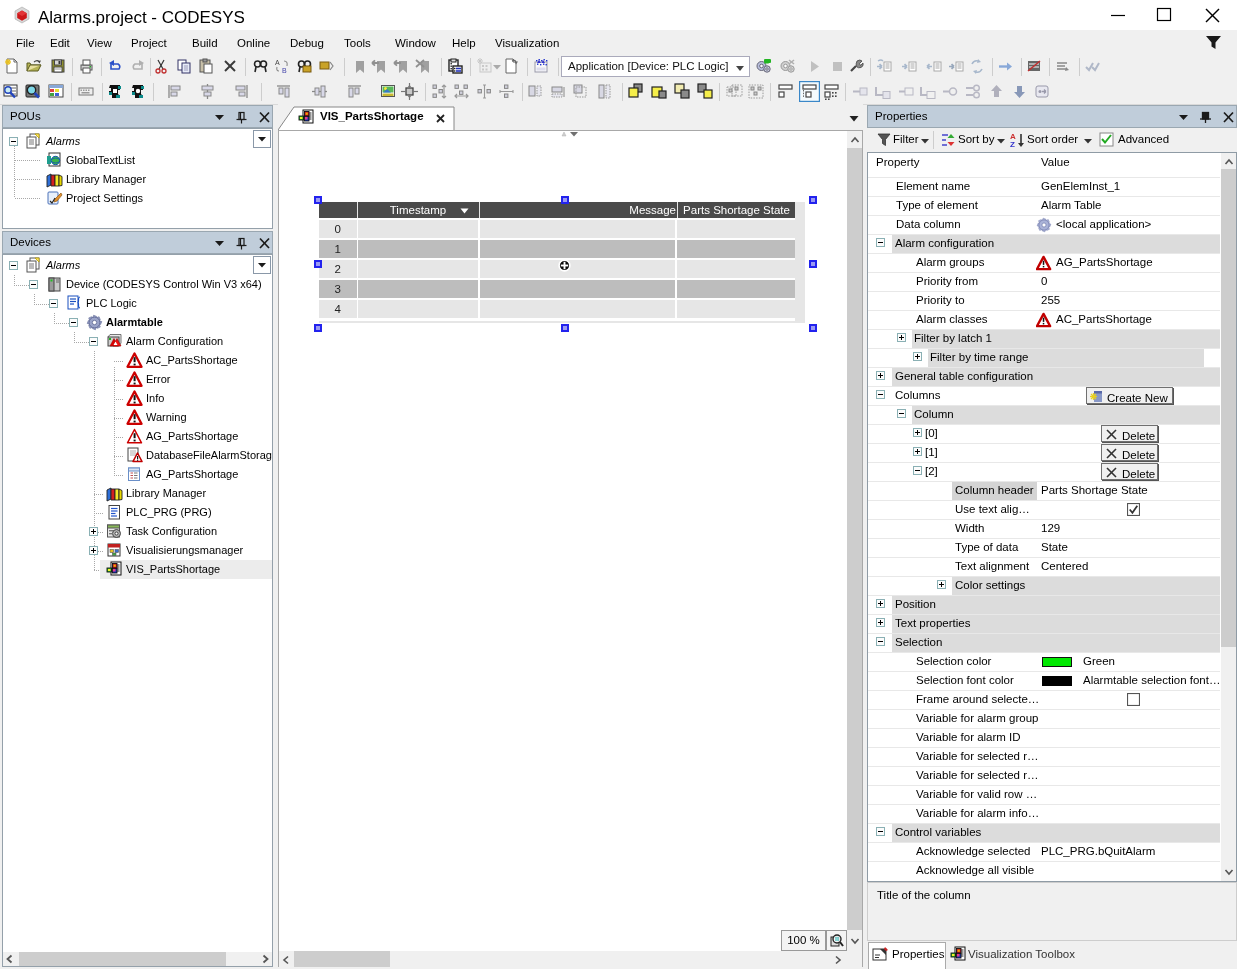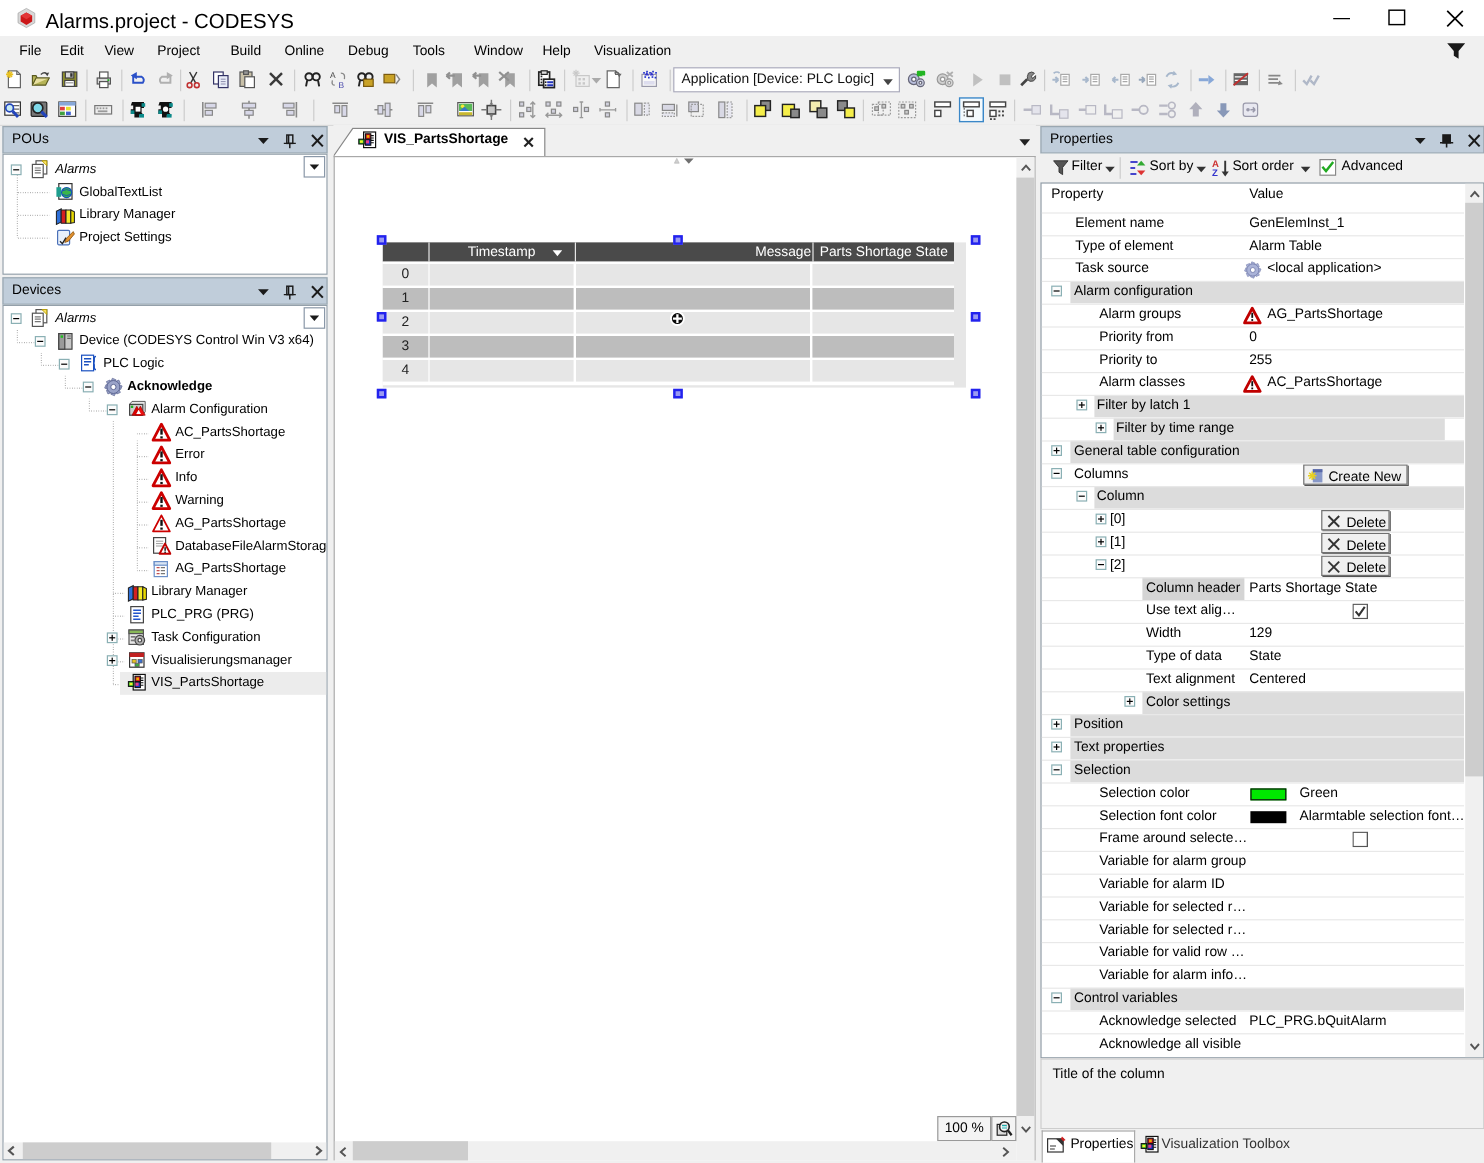--- a/index.html
+++ b/index.html
@@ -750,21 +750,21 @@
         <rect x="10.6" y="10.6" width="3.2" height="3.2" fill="#9aa3c8" stroke="#5a6390" stroke-width="0.5" transform="rotate(67 12.2 12.2)"></rect>
         <rect x="6.9" y="12.1" width="3.2" height="3.2" fill="#9aa3c8" stroke="#5a6390" stroke-width="0.5" transform="rotate(112 8.5 13.7)"></rect>
         <rect x="3.2" y="10.6" width="3.2" height="3.2" fill="#9aa3c8" stroke="#5a6390" stroke-width="0.5" transform="rotate(157 4.8 12.2)"></rect>
         <rect x="1.7" y="6.9" width="3.2" height="3.2" fill="#9aa3c8" stroke="#5a6390" stroke-width="0.5" transform="rotate(202 3.3 8.5)"></rect>
         <rect x="3.2" y="3.2" width="3.2" height="3.2" fill="#9aa3c8" stroke="#5a6390" stroke-width="0.5" transform="rotate(247 4.8 4.8)"></rect>
         <rect x="6.9" y="1.7" width="3.2" height="3.2" fill="#9aa3c8" stroke="#5a6390" stroke-width="0.5" transform="rotate(292 8.5 3.3)"></rect>
         <rect x="10.6" y="3.2" width="3.2" height="3.2" fill="#9aa3c8" stroke="#5a6390" stroke-width="0.5" transform="rotate(337 12.2 4.8)"></rect>
         <circle cx="8.5" cy="8.5" r="5.4" fill="#9aa3c8" stroke="#5a6390" stroke-width="0.8"></circle>
         <circle cx="8.5" cy="8.5" r="2.2" fill="#fff" stroke="#5a6390" stroke-width="0.8"></circle>
       </svg>
-      <span class="abs" style="left:103px;top:0;font-weight:bold">Acknowledge</span>
+      <span class="abs" style="left:103px;top:0;font-weight:bold">Alarmtable</span>
     </div>
     <div class="trow" style="left:0;top:77px;width:100%">
       <div class="exp" style="left:86px">
         <i></i>
       </div>
       <svg class="abs" style="left:103px;top:1px" width="17" height="17" viewBox="0 0 17 17">
         <polygon points="2,4 4,1.5 15,1.5 15,10 13,13" fill="#e8e8e8" stroke="#555" stroke-width="0.8"></polygon>
         <rect x="2" y="4" width="11" height="9" fill="#cdcdcd" stroke="#444"></rect>
         <rect x="3" y="5" width="2" height="2" fill="#20b020"></rect>
         <polygon points="8,5.5 12,13 4,13" fill="#dd0000" stroke="#a00000" stroke-width="0.6"></polygon>
@@ -1087,21 +1087,21 @@
       <path d="M3 7 L6 10.5 L12 3" fill="none" stroke="#2a2" stroke-width="2"></path>
     </svg>
     <div class="abs" style="left:251px;top:5px;font-size:11.5px">Advanced</div>
   </div>
 <div class="abs" id="propgrid" style="left:867px;top:152px;width:370px;height:730px;background:#fff;border:1px solid #8f9ba5;overflow:hidden">
     <div class="vline" style="left:169px;top:0;height:728px"></div>
     <div class="abs" style="left:8px;top:3px;font-size:11.5px">Property</div>
     <div class="abs" style="left:173px;top:3px;font-size:11.5px">Value</div>
     <div class="prow" style="left:0;top:24px;width:352px"><span class="abs" style="left:28px">Element name</span><span class="abs" style="left:173px">GenElemInst_1</span><span class="gl"></span></div>
     <div class="prow" style="left:0;top:43px;width:352px"><span class="abs" style="left:28px">Type of element</span><span class="abs" style="left:173px">Alarm Table</span><span class="gl"></span></div>
-    <div class="prow" style="left:0;top:62px;width:352px"><span class="abs" style="left:28px">Task source</span><svg class="abs" style="left:168px;top:2px" width="16" height="16" viewBox="0 0 17 17">
+    <div class="prow" style="left:0;top:62px;width:352px"><span class="abs" style="left:28px">Data column</span><svg class="abs" style="left:168px;top:2px" width="16" height="16" viewBox="0 0 17 17">
         <rect x="12.1" y="6.9" width="3.2" height="3.2" fill="#aab3d8" stroke="#7a83b0" stroke-width="0.5" transform="rotate(22 13.7 8.5)"></rect>
         <rect x="10.6" y="10.6" width="3.2" height="3.2" fill="#aab3d8" stroke="#7a83b0" stroke-width="0.5" transform="rotate(67 12.2 12.2)"></rect>
         <rect x="6.9" y="12.1" width="3.2" height="3.2" fill="#aab3d8" stroke="#7a83b0" stroke-width="0.5" transform="rotate(112 8.5 13.7)"></rect>
         <rect x="3.2" y="10.6" width="3.2" height="3.2" fill="#aab3d8" stroke="#7a83b0" stroke-width="0.5" transform="rotate(157 4.8 12.2)"></rect>
         <rect x="1.7" y="6.9" width="3.2" height="3.2" fill="#aab3d8" stroke="#7a83b0" stroke-width="0.5" transform="rotate(202 3.3 8.5)"></rect>
         <rect x="3.2" y="3.2" width="3.2" height="3.2" fill="#aab3d8" stroke="#7a83b0" stroke-width="0.5" transform="rotate(247 4.8 4.8)"></rect>
         <rect x="6.9" y="1.7" width="3.2" height="3.2" fill="#aab3d8" stroke="#7a83b0" stroke-width="0.5" transform="rotate(292 8.5 3.3)"></rect>
         <rect x="10.6" y="3.2" width="3.2" height="3.2" fill="#aab3d8" stroke="#7a83b0" stroke-width="0.5" transform="rotate(337 12.2 4.8)"></rect>
         <circle cx="8.5" cy="8.5" r="5.4" fill="#aab3d8" stroke="#7a83b0" stroke-width="0.8"></circle>
         <circle cx="8.5" cy="8.5" r="2.2" fill="#fff" stroke="#7a83b0" stroke-width="0.8"></circle>

